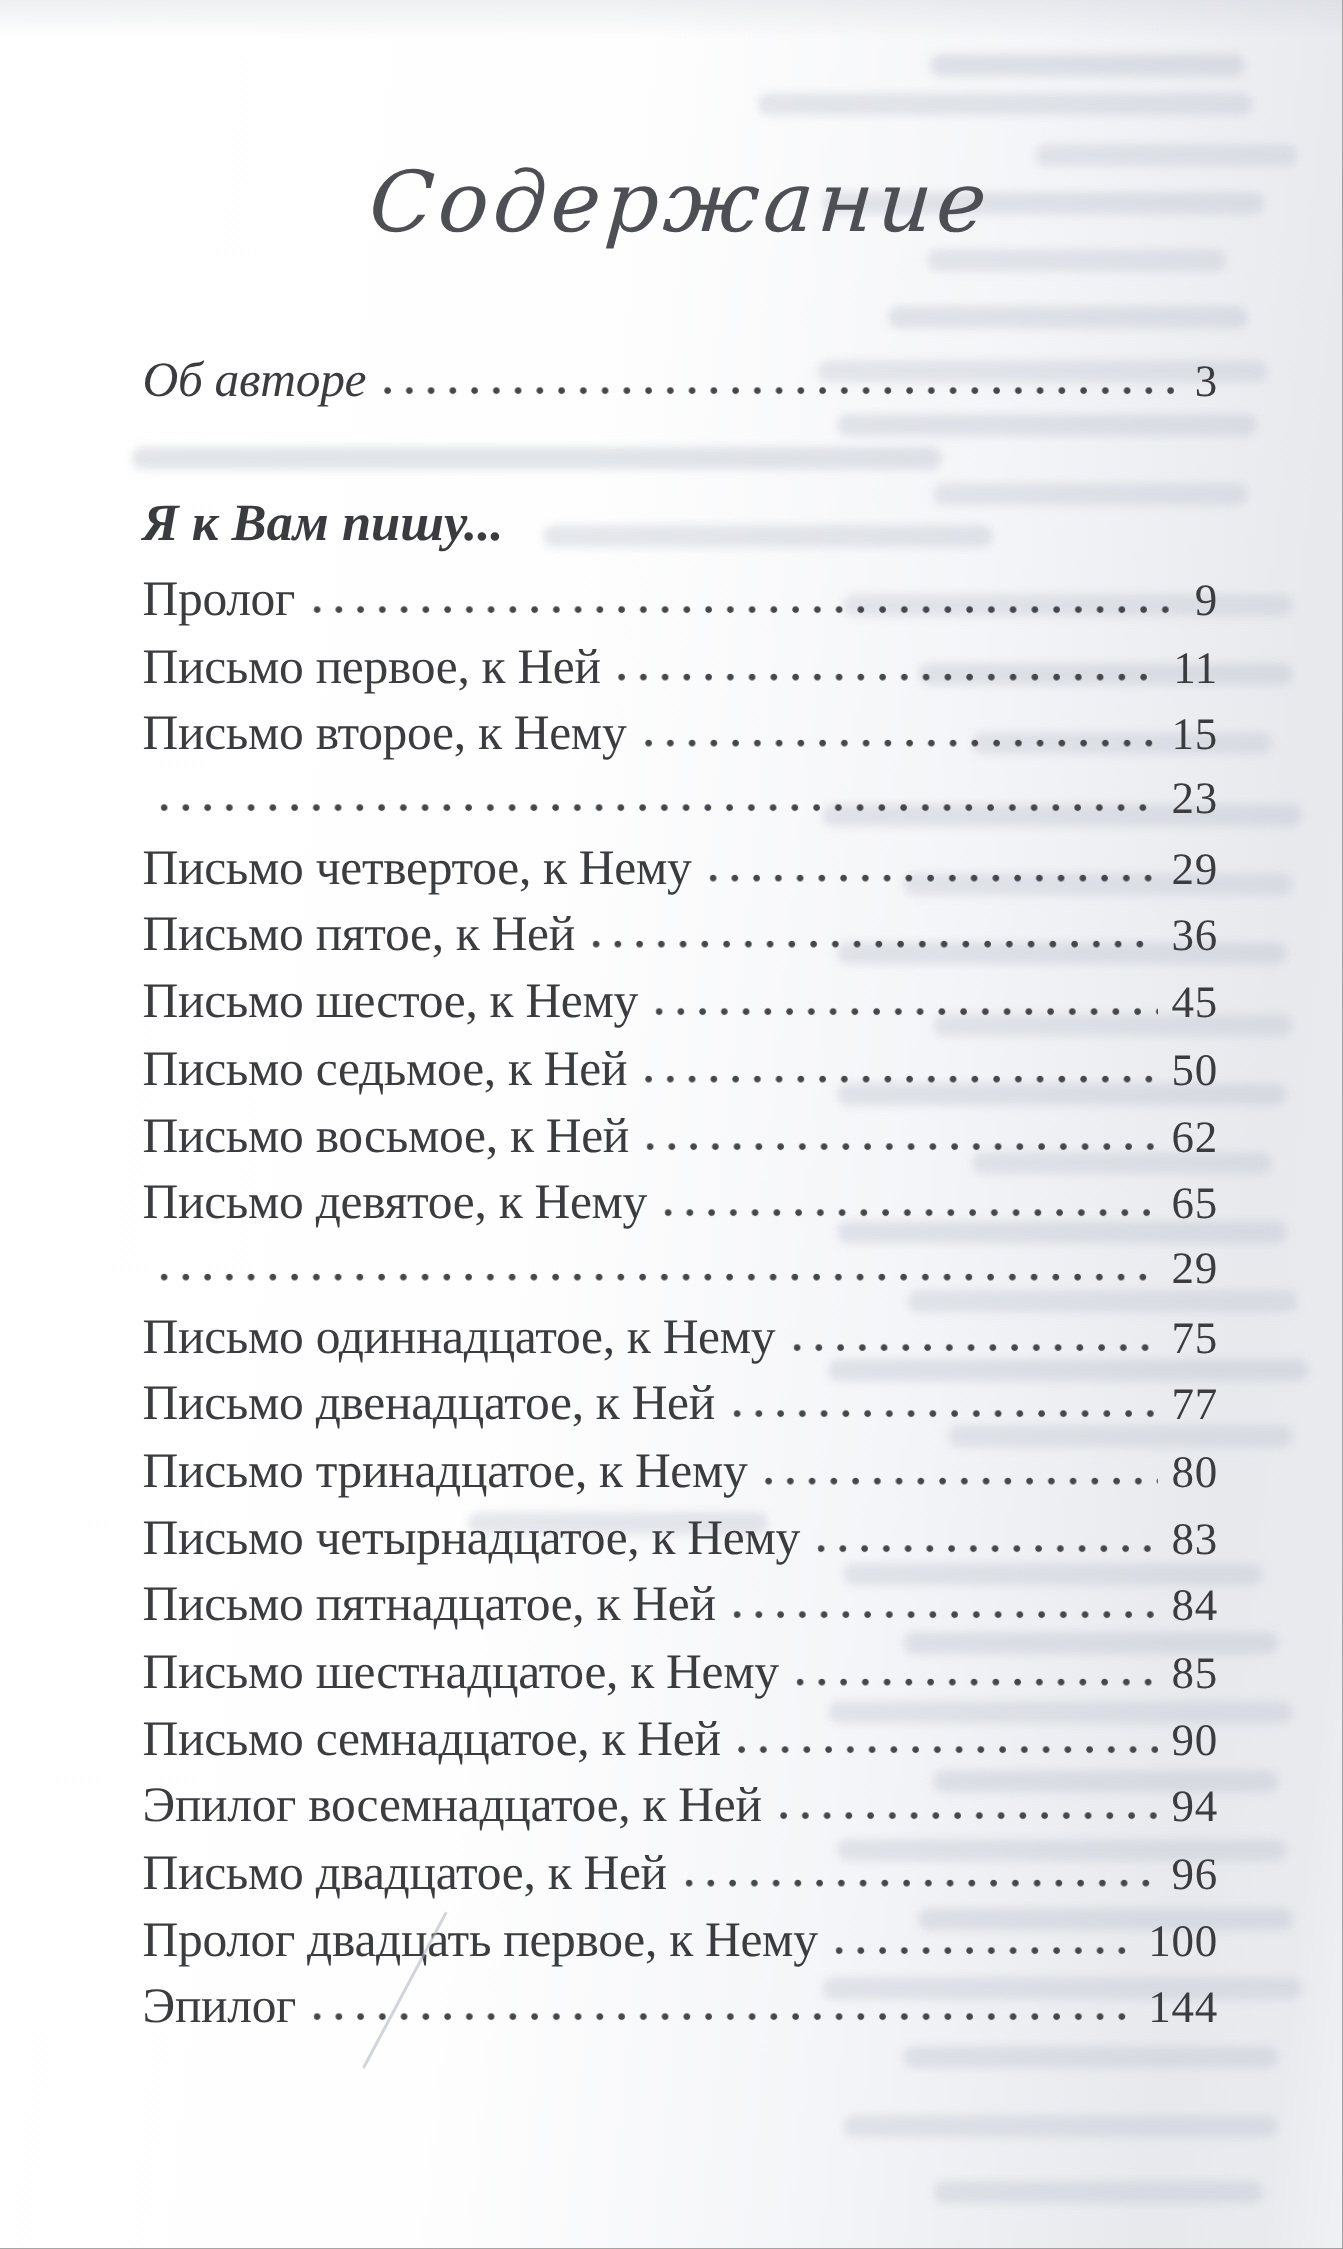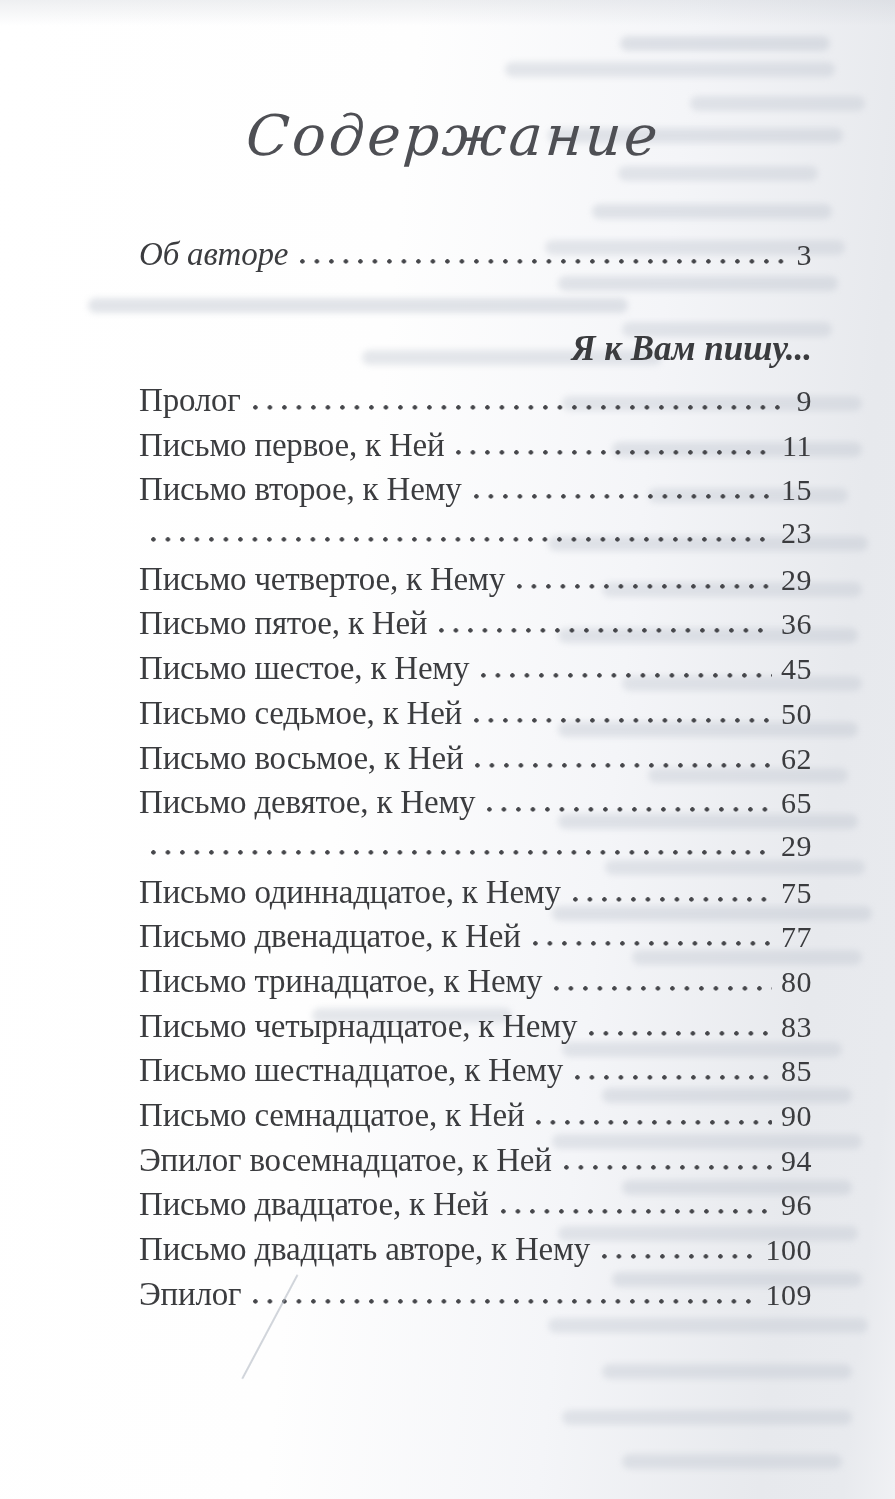--- a/index.html
+++ b/index.html
@@ -25,33 +25,33 @@
     border-radius:2px;filter:blur(.4px);
   }
   .content{position:relative;padding:0 83px 0 95px;}
   .page-title{
     margin:86px 0 0 0;height:100px;line-height:100px;
     text-align:center;font-style:italic;font-weight:400;
     font-family:"DejaVu Serif","Liberation Serif",serif;
     font-size:56px;letter-spacing:3px;color:#4e4f54;
     transform:skewX(-4deg);
   }
-  .toc-row{display:flex;align-items:baseline;height:44.7px;margin-left:44px;}
+  .toc-row{display:flex;align-items:baseline;height:44.7px;}
   .toc-row.front{margin-top:50px;height:46px;}
   .toc-label{font-size:33px;white-space:nowrap;letter-spacing:-.2px;}
   .toc-label.italic{font-style:italic;}
   .leader{
     flex:1;align-self:baseline;height:7px;margin:0 9px 0 12px;
     background-image:radial-gradient(circle 2px at 2.4px 3.4px, #46474b 1.9px, rgba(0,0,0,0) 2.5px);
     background-size:14.5px 7px;background-repeat:repeat-x;background-position:0 100%;
   }
   .pagenum{font-size:30px;white-space:nowrap;letter-spacing:.5px;}
   .section-heading{
     margin-top:44px;height:46px;line-height:46px;
-    font-size:35px;font-weight:bold;font-style:italic;color:#3a3b3e;text-align:right;
+    font-size:35px;font-weight:bold;font-style:italic;color:#3a3b3e;
   }
   #toc-entries{margin-top:10px;}
 </style>
 </head>
 <body>
 
 <div class="page">
 
   <div class="bleed-layer">
       <div class="bleed-line" style="left: 620px; top: 36px; width: 210px; opacity: 0.45;"></div>
@@ -171,48 +171,53 @@
           <span class="toc-label">Письмо тринадцатое, к Нему</span>
           <span class="leader"></span>
           <span class="pagenum">80</span>
         </div>
         <div class="toc-row">
           <span class="toc-label">Письмо четырнадцатое, к Нему</span>
           <span class="leader"></span>
           <span class="pagenum">83</span>
         </div>
         <div class="toc-row">
+          <span class="toc-label">Письмо пятнадцатое, к Ней</span>
+          <span class="leader"></span>
+          <span class="pagenum">84</span>
+        </div>
+        <div class="toc-row">
           <span class="toc-label">Письмо шестнадцатое, к Нему</span>
           <span class="leader"></span>
           <span class="pagenum">85</span>
         </div>
         <div class="toc-row">
           <span class="toc-label">Письмо семнадцатое, к Ней</span>
           <span class="leader"></span>
           <span class="pagenum">90</span>
         </div>
         <div class="toc-row">
           <span class="toc-label">Эпилог восемнадцатое, к Ней</span>
           <span class="leader"></span>
           <span class="pagenum">94</span>
         </div>
         <div class="toc-row">
           <span class="toc-label">Письмо двадцатое, к Ней</span>
           <span class="leader"></span>
           <span class="pagenum">96</span>
         </div>
         <div class="toc-row">
-          <span class="toc-label">Письмо двадцать авторе, к Нему</span>
+          <span class="toc-label">Пролог двадцать первое, к Нему</span>
           <span class="leader"></span>
           <span class="pagenum">100</span>
         </div>
         <div class="toc-row">
           <span class="toc-label">Эпилог</span>
           <span class="leader"></span>
-          <span class="pagenum">109</span>
+          <span class="pagenum">144</span>
         </div>
       </div>
 
   </div>
 
   <div class="crease"></div>
 
 </div>
 
 </body></html>

